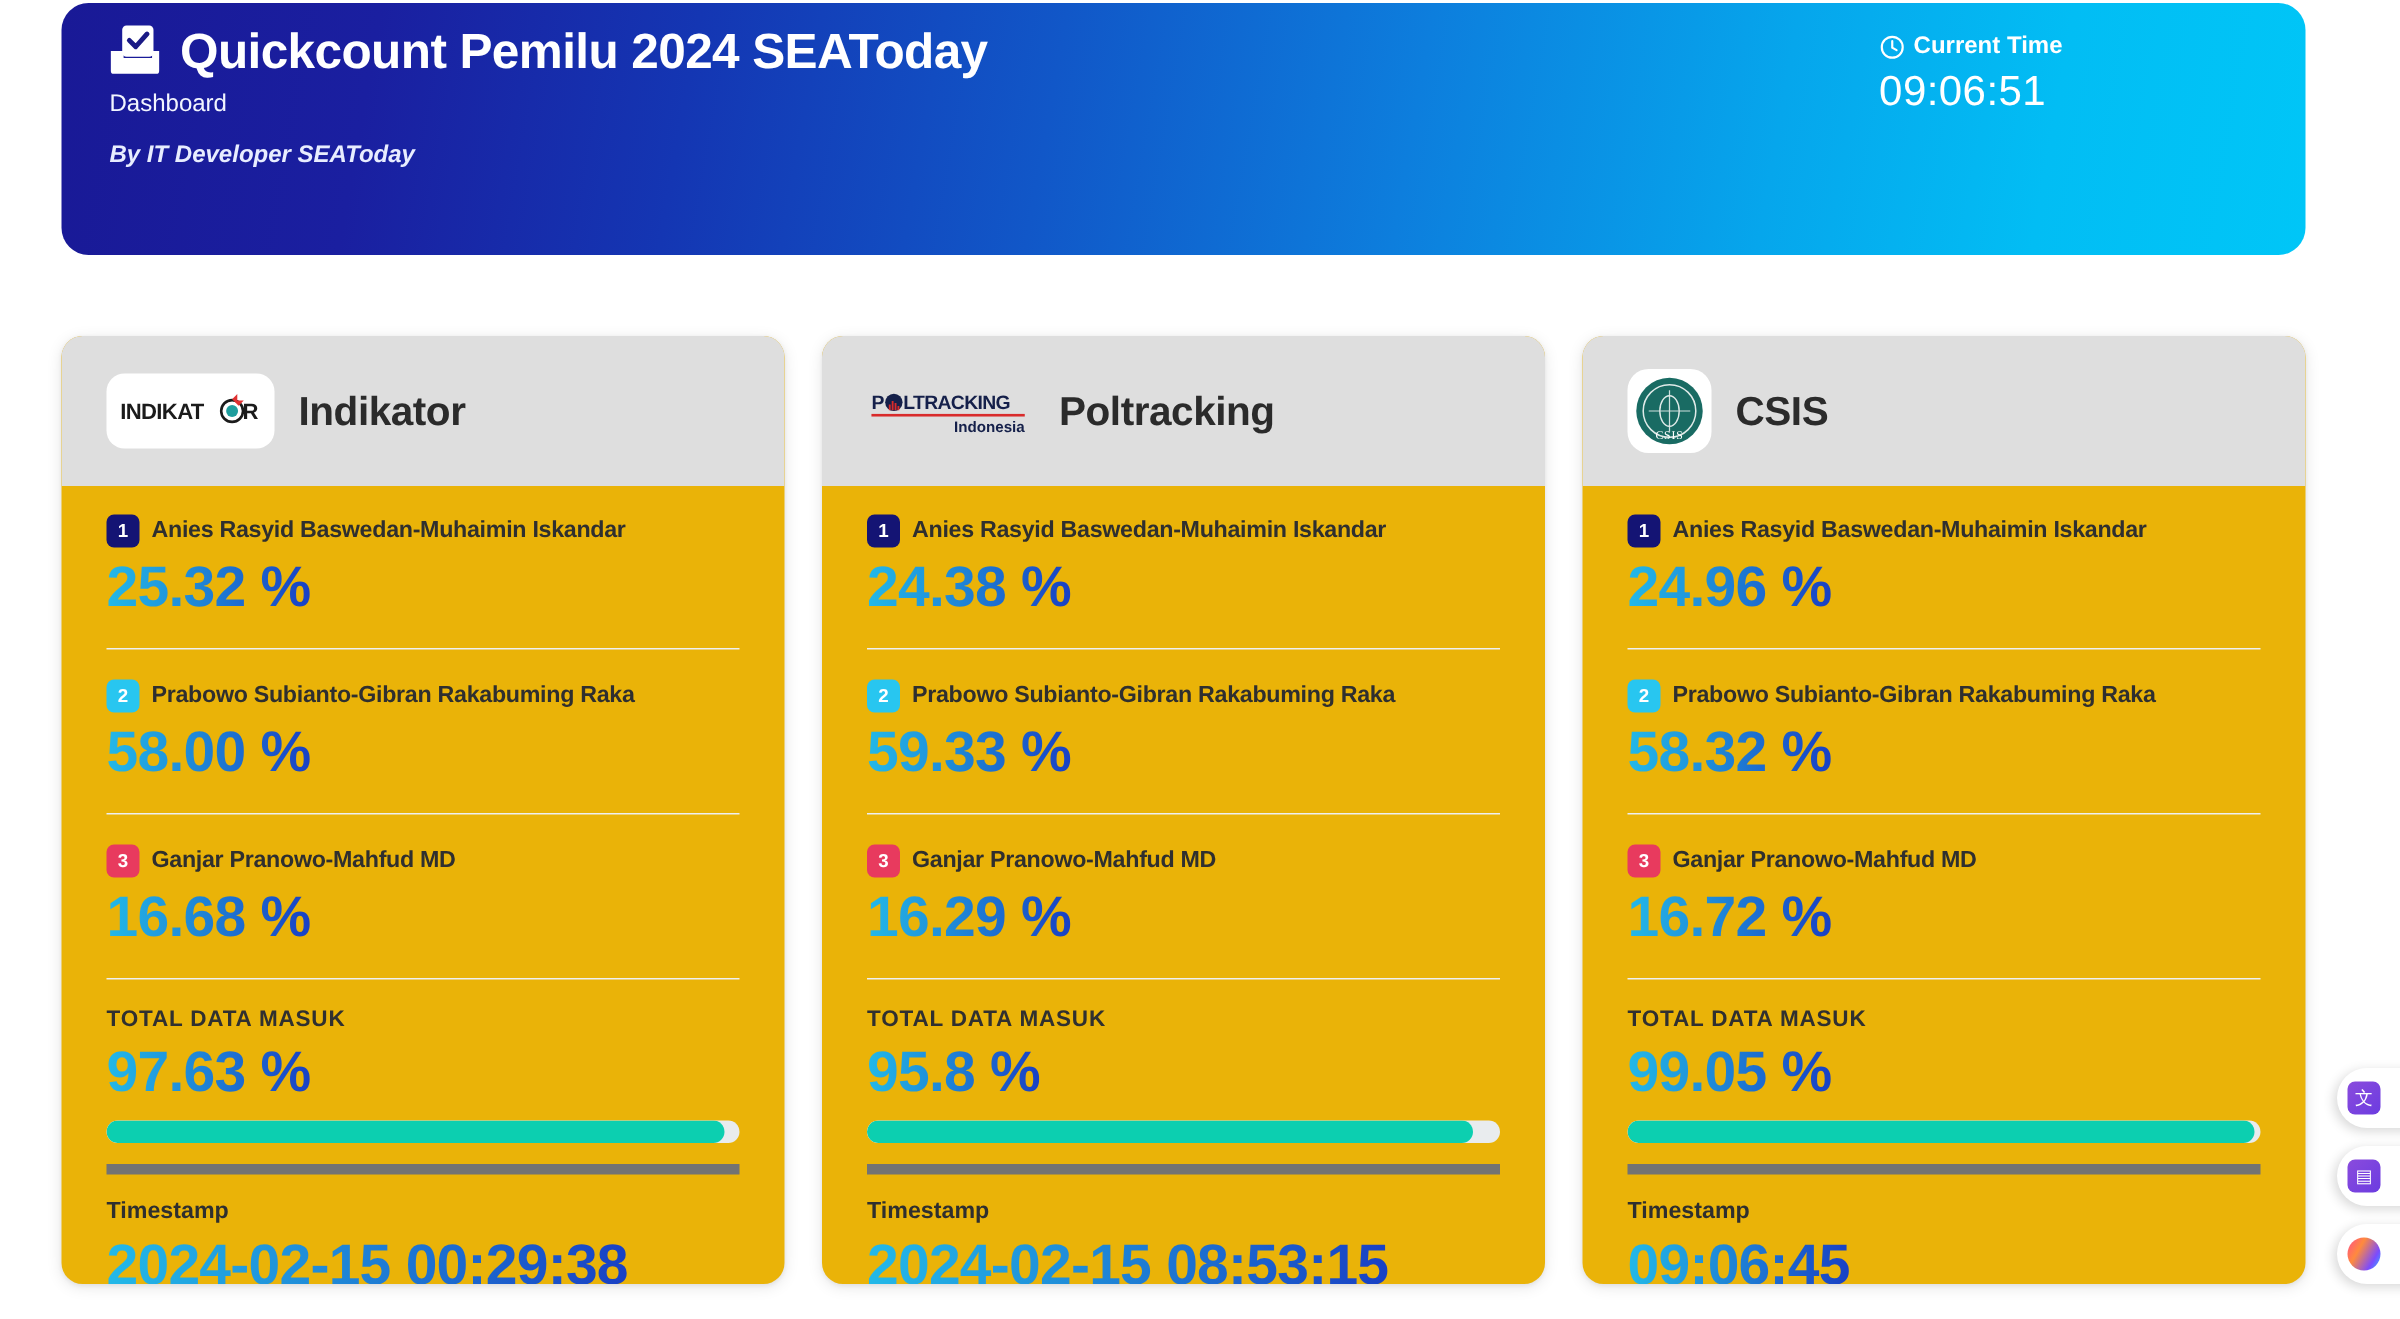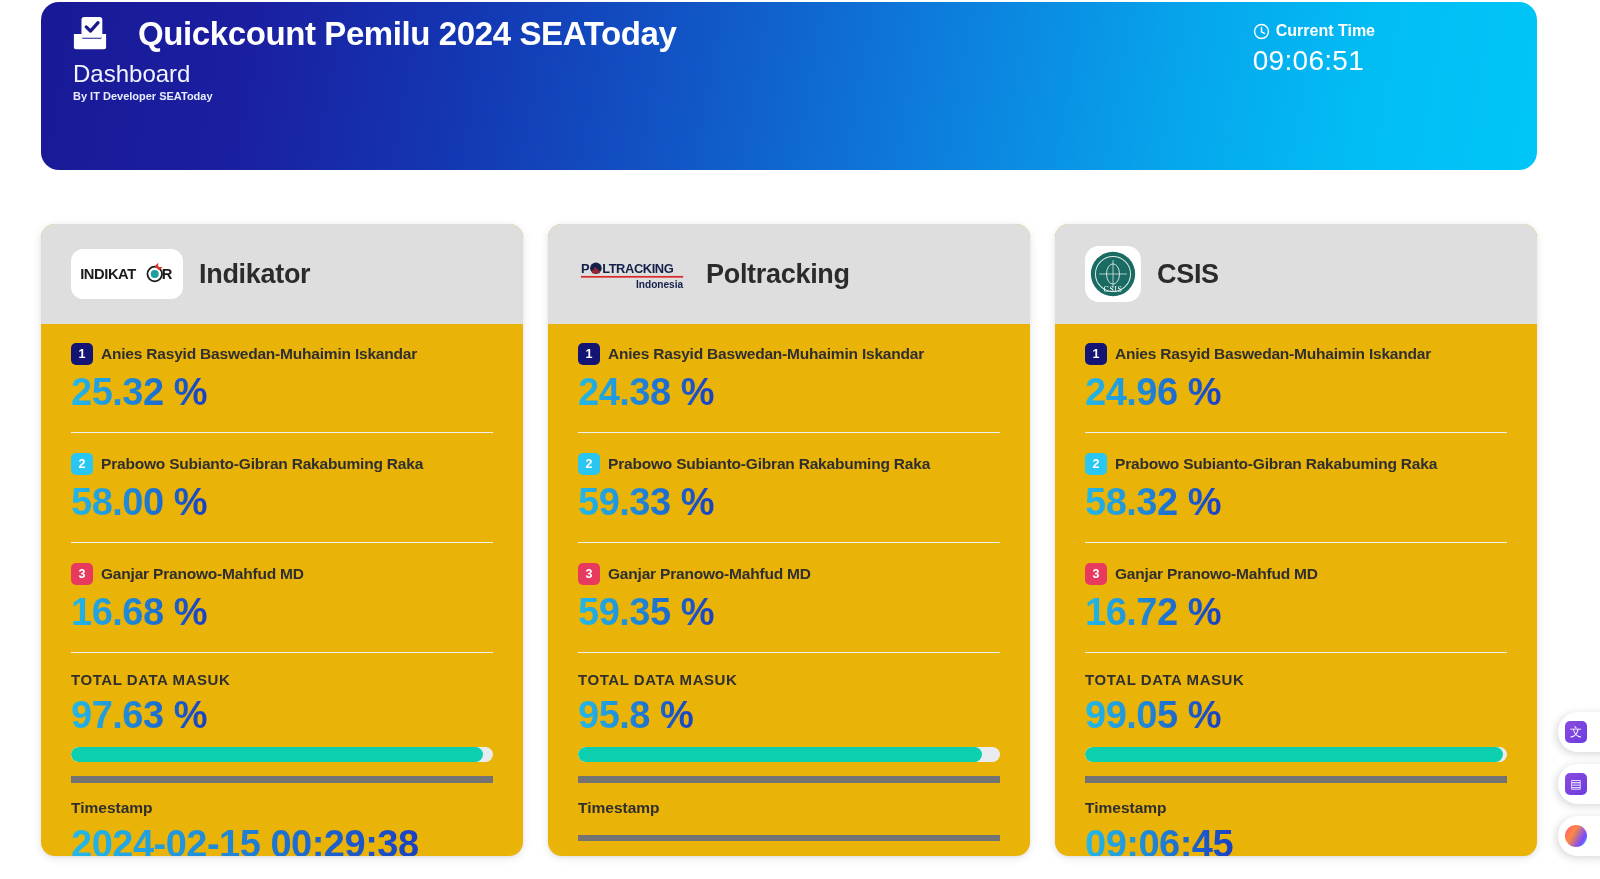--- a/index.html
+++ b/index.html
@@ -16,33 +16,33 @@
     position: absolute; left: 41px; top: 2px;
     width: 1496px; height: 168px;
     border-radius: 18px;
     background: linear-gradient(100deg,
         #191996 0%, #1a1fa0 14%, #1436b3 28%,
         #1157c8 44%, #0d7edd 60%, #06a6ec 76%,
         #02bdf4 88%, #00c6f7 100%);
     overflow: hidden;
   }
   .hdr-left { position: absolute; left: 30px; top: 14px; }
-  .hdr-title-row { display: flex; align-items: center; gap: 29px; }
+  .hdr-title-row { display: flex; align-items: center; gap: 11px; }
   .ballot-icon { width: 38px; height: 36px; flex: none; display:block; }
   .hdr-title {
     color: #ffffff; font-size: 33px; font-weight: 700;
     letter-spacing: -0.4px; line-height: 1.05; white-space: nowrap;
   }
   .hdr-sub {
-    color: #f2f5ff; font-size: 24px; font-weight: 400;
+    color: #f2f5ff; font-size: 16px; font-weight: 400;
     margin-top: 9px; margin-left: 2px; line-height: 1.1;
   }
   .hdr-by {
-    color: #e8edff; font-size: 11px; 
-    font-weight: 600; margin-top: 3px; margin-left: 2px;
+    color: #e8edff; font-size: 16px; font-style: italic;
+    font-weight: 600; margin-top: 16px; margin-left: 2px;
   }
   .hdr-right { position: absolute; right: 162px; top: 20px; text-align: left; }
   .ct-row { display: flex; align-items: center; gap: 6px; }
   .clock-icon { width: 17px; height: 17px; flex: none; display:block; }
   .ct-label { color: #ffffff; font-size: 16px; font-weight: 700; white-space: nowrap; }
   .ct-value { color: #ffffff; font-size: 28px; font-weight: 400; margin-top: 5px; letter-spacing: 0.3px; }
 
   
   .cards {
     position: absolute; left: 41px; top: 224px;
@@ -196,25 +196,25 @@
               <span class="badge" style="background:#141474">1</span>
               <span class="cand-name">Anies Rasyid Baswedan-Muhaimin Iskandar</span>
             </div><div class="grad-num">24.38 %</div></div>
           <div class="cand"><div class="cand-row">
               <span class="badge" style="background:#28c6f0">2</span>
               <span class="cand-name">Prabowo Subianto-Gibran Rakabuming Raka</span>
             </div><div class="grad-num">59.33 %</div></div>
           <div class="cand"><div class="cand-row">
               <span class="badge" style="background:#e83a5e">3</span>
               <span class="cand-name">Ganjar Pranowo-Mahfud MD</span>
-            </div><div class="grad-num">59.35 %</div></div>
+            </div><div class="grad-num">16.29 %</div></div>
           <div class="total"><div class="total-label">TOTAL DATA MASUK</div><div class="grad-num">95.8 %</div><div class="bar-track">
               <div class="bar-fill" style="width:95.8%;background:#0ccfb0"></div>
             </div></div>
-          <div class="ts"><div class="ts-label">Timestamp</div></div>
+          <div class="ts"><div class="ts-label">Timestamp</div><div class="grad-num">2024-02-15 08:53:15</div></div>
           <div class="card-foot"></div>
         </div>
       </div>
       <div class="card">
         <div class="card-head">
           <div class="logo-box round">
             <svg viewBox="0 0 52 52" width="48" height="48">
               <circle cx="26" cy="26" r="24" fill="#196b63"></circle>
               <circle cx="26" cy="26" r="19" fill="none" stroke="#dfeae8" stroke-width="1.1"></circle>
               <path d="M26 11 v30 M11 26 h30" stroke="#cfe0dd" stroke-width="0.9"></path>

